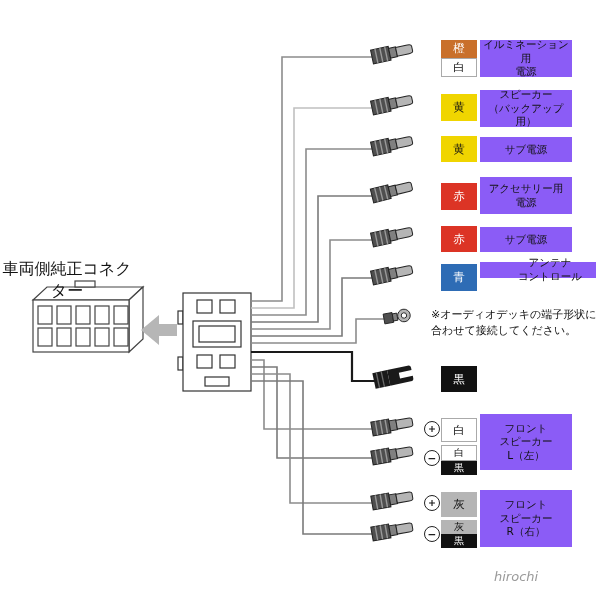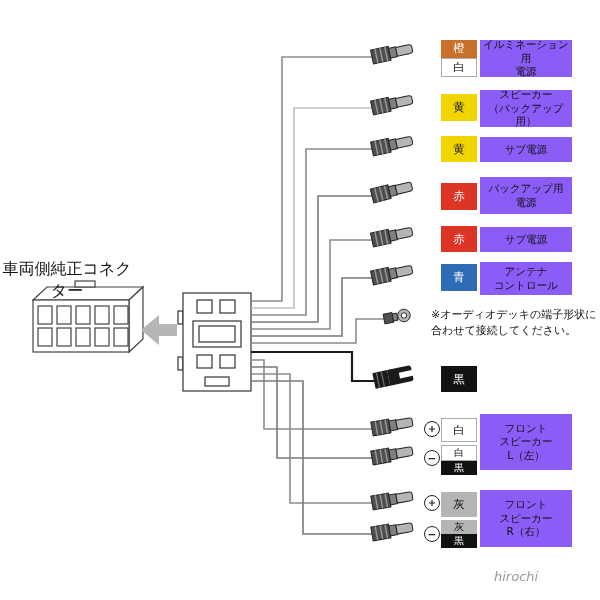--- a/index.html
+++ b/index.html
@@ -109,24 +109,24 @@
   </svg>
 
   <div class="diagram-label" style="left:2px;top:258px;width:130px;">車両側純正コネクター</div>
 
 
   <div class="conn-label" style="top:40px;height:37px;">イルミネーション用
 電源</div>
   <div class="conn-label" style="top:90px;height:37px;">スピーカー
 （バックアップ用）</div>
   <div class="conn-label" style="top:137px;height:25px;">サブ電源</div>
-  <div class="conn-label" style="top:177px;height:37px;">バックアップ用
+  <div class="conn-label" style="top:177px;height:37px;">アクセサリー用
 電源</div>
   <div class="conn-label" style="top:227px;height:25px;">サブ電源</div>
-  <div class="conn-label" style="top:262px;height:33px;">アンテナ
+  <div class="conn-label" style="top:262px;height:16px;padding-left:24px;">アンテナ
 コントロール</div>
   <div class="conn-label" style="top:414px;height:56px;">フロント
 スピーカー
 L（左）</div>
   <div class="conn-label" style="top:490px;height:57px;">フロント
 スピーカー
 R（右）</div>
 
   <div class="chip" style="top:40px;height:37px;">
     <div class="chip-half" style="background: rgb(201, 112, 43); color: rgb(255, 255, 255);">橙</div>

